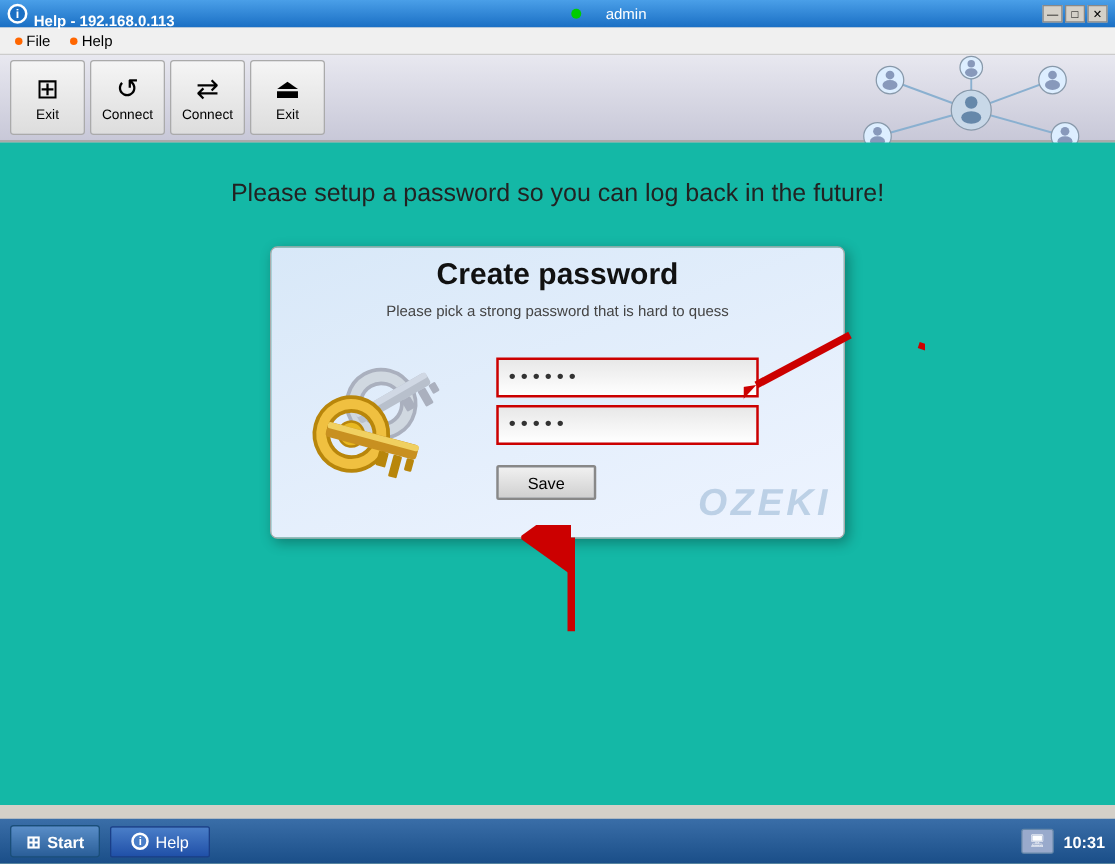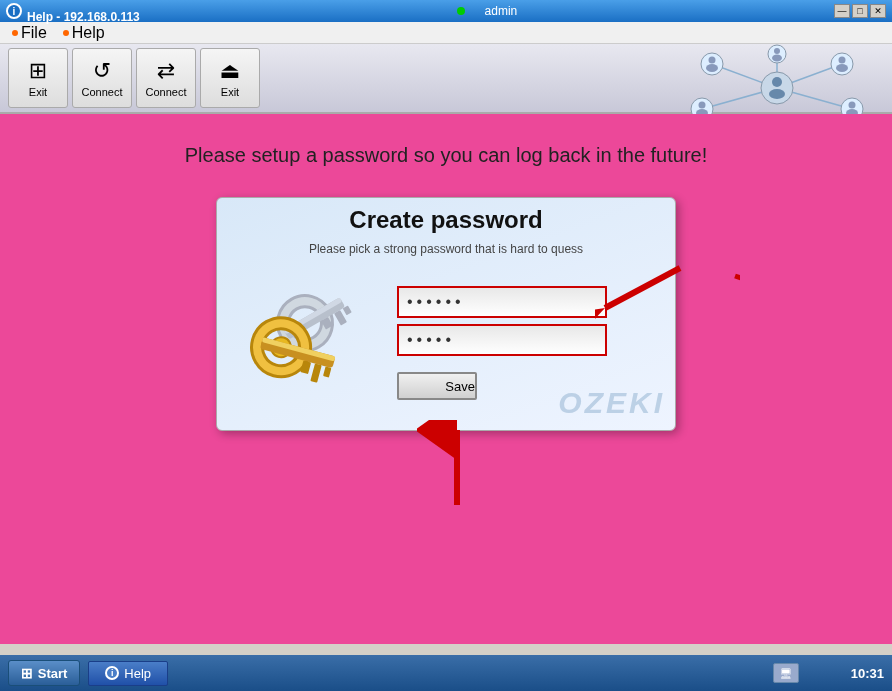--- a/index.html
+++ b/index.html
@@ -80,21 +80,21 @@
       background: #f0f0f0;
       height: 22px;
       display: flex;
       align-items: center;
       padding: 0 4px;
       border-bottom: 1px solid #ccc;
     }
     .menu-item {
       padding: 2px 8px;
       cursor: pointer;
-      font-size: 16px;
+      font-size: 12px;
       display: flex;
       align-items: center;
       gap: 3px;
     }
     .menu-dot {
       width: 6px;
       height: 6px;
       background: #ff6600;
       border-radius: 50%;
     }
@@ -245,21 +245,20 @@
     }
     #taskbar-right {
       display: flex;
       align-items: center;
       gap: 8px;
       color: white;
     }
     #clock {
       font-size: 13px;
       color: white;
-      margin-left: 44px;
     }
   </style>
 </head>
 <body>
 
 <div id="title-bar">
   <div id="title-bar-left">
     <div id="title-icon">i</div>
     <span id="title-text">Help - 192.168.0.113</span>
   </div>
@@ -333,21 +332,21 @@
   <button class="toolbar-btn">
     <span class="toolbar-icon">⇄</span>
     <span>Connect</span>
   </button>
   <button class="toolbar-btn">
     <span class="toolbar-icon">⏏</span>
     <span>Exit</span>
   </button>
 </div>
 
-<div id="main-content" style="position:relative; background:#ec4899; padding: 20px 40px; min-height:530px;">
+<div id="main-content" style="position:relative; background:#14b8a6; padding: 20px 40px; min-height:530px;">
 
   <p id="prompt-text" style="font-size:20px; color:#222; text-align:center; margin-bottom:30px; margin-top:10px;">Please setup a password so you can log back in the future!</p>
 
   <div id="dialog" style="width:460px; margin:0 auto; background:linear-gradient(160deg,#d8e8f8,#eef4ff); border:1px solid #aaa; border-radius:6px; padding:8px 30px 30px; box-shadow:3px 3px 10px rgba(0,0,0,0.3); position:relative; min-height:220px;">
 
     <div id="dialog-title" style="font-size:24px; font-weight:bold; text-align:center; color:#111; margin-bottom:8px;">Create password</div>
     <div id="dialog-subtitle" style="text-align:center; font-size:12px; color:#444; ">Please pick a strong password that is hard to quess</div>
 
     <div id="key-image" style="position:absolute; left:15px; top:75px; width:140px; height:150px;">
       <svg width="140" height="150" viewBox="0 0 140 150">
@@ -380,21 +379,21 @@
           <rect x="93" y="82" width="6" height="10" rx="1" fill="#b8860b"></rect>
         </g>
       </svg>
     </div>
 
     <div id="form-area" style="margin-left:150px; padding-top:10px; position:relative;">
 
       <input type="password" class="pwd-input" style="width: 210px; height: 32px; border: 2px solid rgb(204, 0, 0); padding: 4px 8px; font-size: 16px; letter-spacing: 4px; background: linear-gradient(rgb(232, 232, 232), rgb(255, 255, 255)); display: block; margin-bottom: 6px; color: rgb(51, 51, 51);" value="••••••">
       <input type="password" class="pwd-input" style="width: 210px; height: 32px; border: 2px solid rgb(204, 0, 0); padding: 4px 8px; font-size: 16px; letter-spacing: 4px; background: linear-gradient(rgb(232, 232, 232), rgb(255, 255, 255)); display: block; margin-bottom: 10px; color: rgb(51, 51, 51);" value="•••••">
 
-      <button id="save-btn" style="width:80px; height:28px; background:linear-gradient(to bottom,#f0f0f0,#d0d0d0); border:2px solid #888; cursor:pointer; font-size:13px; border-radius:2px;text-align:right;">Save</button>
+      <button id="save-btn" style="width:80px; height:28px; background:linear-gradient(to bottom,#f0f0f0,#d0d0d0); border:2px solid #888; cursor:pointer; font-size:13px; border-radius:2px;">Save</button>
 
       
       <svg style="position:absolute; right:-95px; top:-5px;" width="100" height="80">
         <defs>
           <marker id="ah1" markerWidth="10" markerHeight="7" refX="10" refY="3.5" orient="auto">
             <polygon points="0 0, 10 3.5, 0 7" fill="#cc0000"></polygon>
           </marker>
         </defs>
         <line x1="95" y1="5" x2="215" y2="45" stroke="#cc0000" stroke-width="5" marker-end="url(#ah1)"></line>
       </svg>

